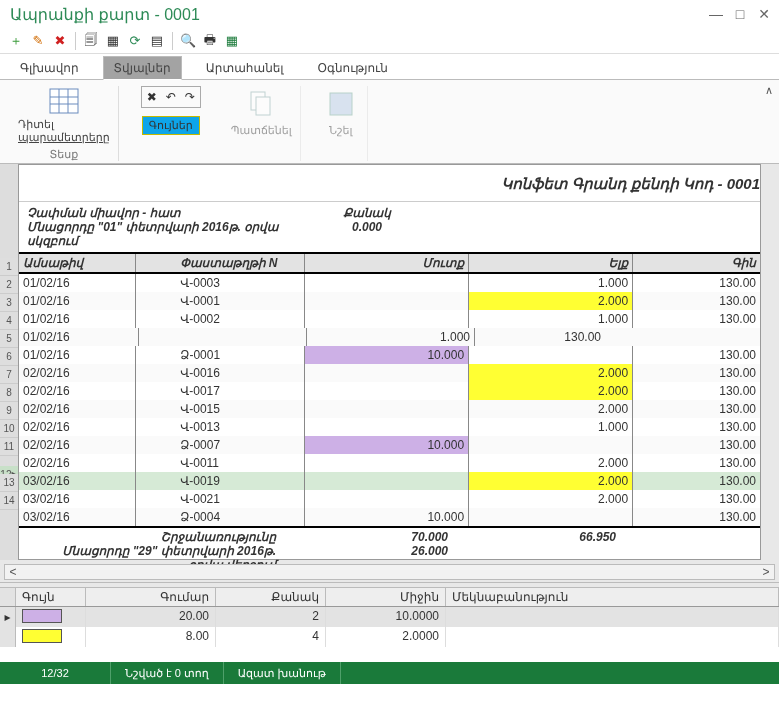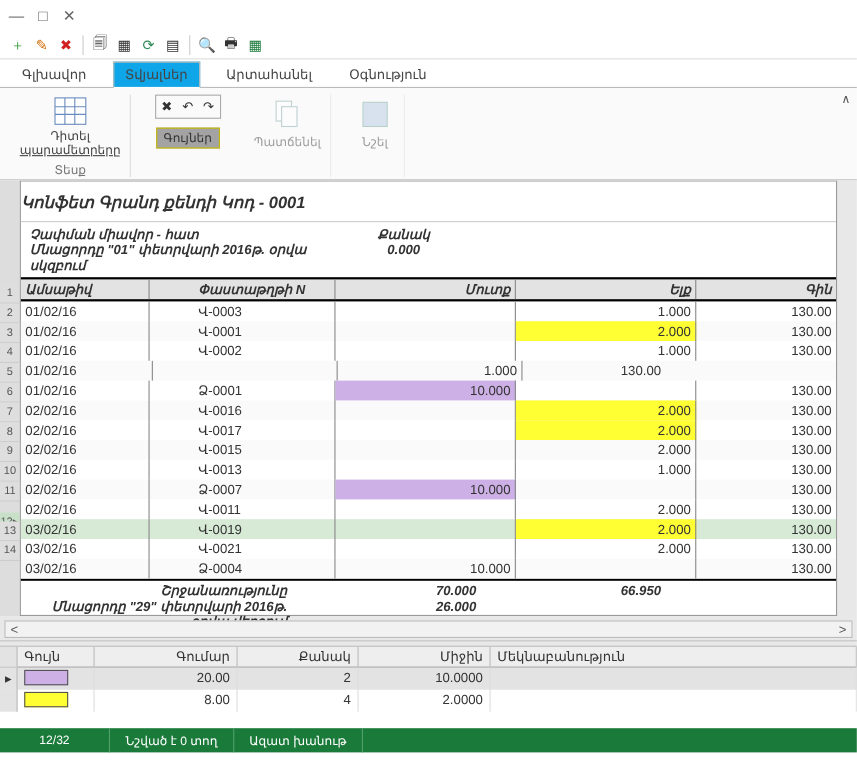--- a/index.html
+++ b/index.html
@@ -12,40 +12,40 @@
 .titlebar .win-btn { width: 18px; height: 18px; display: flex; align-items: center; justify-content: center; color: #666; cursor: pointer; font-size: 14px; }
 
 
 .iconbar { height: 26px; display: flex; align-items: center; padding: 0 6px; gap: 2px; border-bottom: 1px solid #ddd; }
 .iconbar .ic { width: 20px; height: 20px; display: flex; align-items: center; justify-content: center; font-size: 13px; cursor: pointer; }
 .iconbar .sep { width: 1px; height: 18px; background: #ccc; margin: 0 3px; }
 
 
 .tabs { height: 26px; display: flex; align-items: flex-end; padding: 0 10px; gap: 14px; border-bottom: 1px solid #bbb; }
 .tab { padding: 4px 10px; color: #444; cursor: pointer; font-size: 12px; }
-.tab.active { border: 1px solid #bbb; border-bottom: 1px solid #fff; background: #0ea5e9; position: relative; top: 1px; }
+.tab.active { border: 1px solid #bbb; border-bottom: 1px solid #fff; background: #a3a3a3; position: relative; top: 1px; }
 
 
 .ribbon { height: 84px; border-bottom: 1px solid #bbb; display: flex; padding: 6px 10px 2px; gap: 14px; background: #fafafa; position: relative; }
 .rgroup { display: flex; flex-direction: column; align-items: center; gap: 2px; padding: 0 8px; border-right: 1px solid #ddd; }
 .rgroup:last-child { border-right: none; }
 .rgroup .big-btn { width: 36px; height: 36px; display: flex; align-items: center; justify-content: center; }
-.rgroup .lbl { font-size: 11px; color: #444; text-align: center; line-height: 13px; }
+.rgroup .lbl { font-size: 11px; color: #444; line-height: 13px; }
 .rgroup .glab { font-size: 11px; color: #777; margin-top: 2px; }
 .rbtn-small { width: 18px; height: 18px; border: 1px solid transparent; display: flex; align-items: center; justify-content: center; cursor: pointer; }
 .rbox { border: 1px solid #aaa; padding: 1px; display: flex; gap: 1px; }
-.rbtn-c { background: #a3a3a3; border: 1px solid #c5b900; padding: 2px 6px; font-size: 11px; }
+.rbtn-c { background: #0ea5e9; border: 1px solid #c5b900; padding: 2px 6px; font-size: 11px; }
 .ribbon-collapse { position: absolute; right: 6px; top: 4px; font-size: 11px; color: #555; cursor: pointer; }
 
 
 .main { background: #e8e8e8; height: 418px; overflow: hidden; position: relative; }
 .sheet { background: #fff; position: absolute; left: 18px; top: 0; right: 18px; bottom: 22px; display: flex; flex-direction: column; border: 1px solid #999; }
 .gutter-left { position: absolute; left: 0; top: 0; width: 18px; bottom: 22px; background: #ddd; }
 
-.sheet-title { text-align: left; font-weight: bold; font-size: 15px; padding: 10px 0 8px; border-bottom: 1px solid #ccc; font-style: italic; }
+.sheet-title { text-align: right; font-weight: bold; font-size: 15px; padding: 10px 0 8px; border-bottom: 1px solid #ccc; font-style: italic; }
 
 .info-rows { padding: 4px 8px; }
 .info-row { display: flex; }
 .info-row .il { width: 260px; font-weight: bold; font-style: italic; font-size: 12px; }
 .info-row .iv { width: 160px; font-weight: bold; font-style: italic; font-size: 12px; text-align: center; }
 
 .thead { display: flex; border-top: 2px solid #000; border-bottom: 2px solid #000; background: #e3e3e3; font-weight: bold; font-style: italic; }
 .thead .col,
 .trow .col { border-right: 1px solid #888; padding: 1px 4px; height: 18px; line-height: 16px; }
 .col.num { text-align: right; }
@@ -59,21 +59,21 @@
 
 .w1 { width: 120px; }
 .w2 { width: 132px; margin-left: 40px; }
 .w3 { width: 168px; }
 .w4 { width: 168px; }
 .w5 { width: 130px; }
 
 .hl-yellow { background: #ffff33 !important; }
 .hl-purple { background: #cdb0e6 !important; }
 
-.tfoot { border-top: 2px solid #000; padding: 2px 0; }
+.tfoot { border-top: 2px solid #000; padding: 2px 15px; }
 .tfoot .frow { display: flex; font-weight: bold; font-style: italic; }
 .tfoot .flab { width: 252px; text-align: right; padding-right: 10px; }
 .tfoot .fval { width: 168px; text-align: right; padding-right: 6px; }
 
 
 .hscroll { position: absolute; left: 4px; right: 4px; bottom: 2px; height: 16px; display: flex; align-items: center; border: 1px solid #bbb; background: #f2f2f2; }
 .hscroll .arrow { width: 16px; height: 14px; display:flex; align-items:center; justify-content:center; color:#555; cursor:pointer; }
 .hscroll .track { flex: 1; height: 12px; }
 
 
@@ -90,20 +90,21 @@
 
 .status { height: 22px; background: #1a7a3a; color: #fff; display: flex; align-items: center; font-size: 11px; }
 .status .cell { padding: 0 14px; border-right: 1px solid #4fa06a; height: 100%; display: flex; align-items: center; }
 
 svg { display: block; }
 </style>
 </head>
 <body>
 
 <div class="titlebar">
+  <span class="title">Ապրանքի քարտ - 0001</span>
   <div class="win-controls">
     <span class="win-btn">—</span>
     <span class="win-btn">□</span>
     <span class="win-btn">✕</span>
   </div>
 </div>
 
 <div class="iconbar">
   <span class="ic" style="color:#3a9b3a">＋</span>
   <span class="ic" style="color:#d06a00">✎</span>
@@ -356,16 +357,16 @@
         <div class="bc bw1"><span class="swn" style="background:#ffff33"></span></div>
         <div class="bc bw2">8.00</div>
         <div class="bc bw3">4</div>
         <div class="bc bw4">2.0000</div>
         <div class="bc bw5"></div>
       </div>
     </div>
 </div>
 
 <div class="status">
-  <div class="cell" style="width:100px;justify-content:center">12/32</div>
+  <div class="cell" style="width:111px;justify-content:center">12/32</div>
   <div class="cell">Նշված է 0 տող</div>
   <div class="cell">Ազատ խանութ</div>
 </div>
 
 </body></html>

